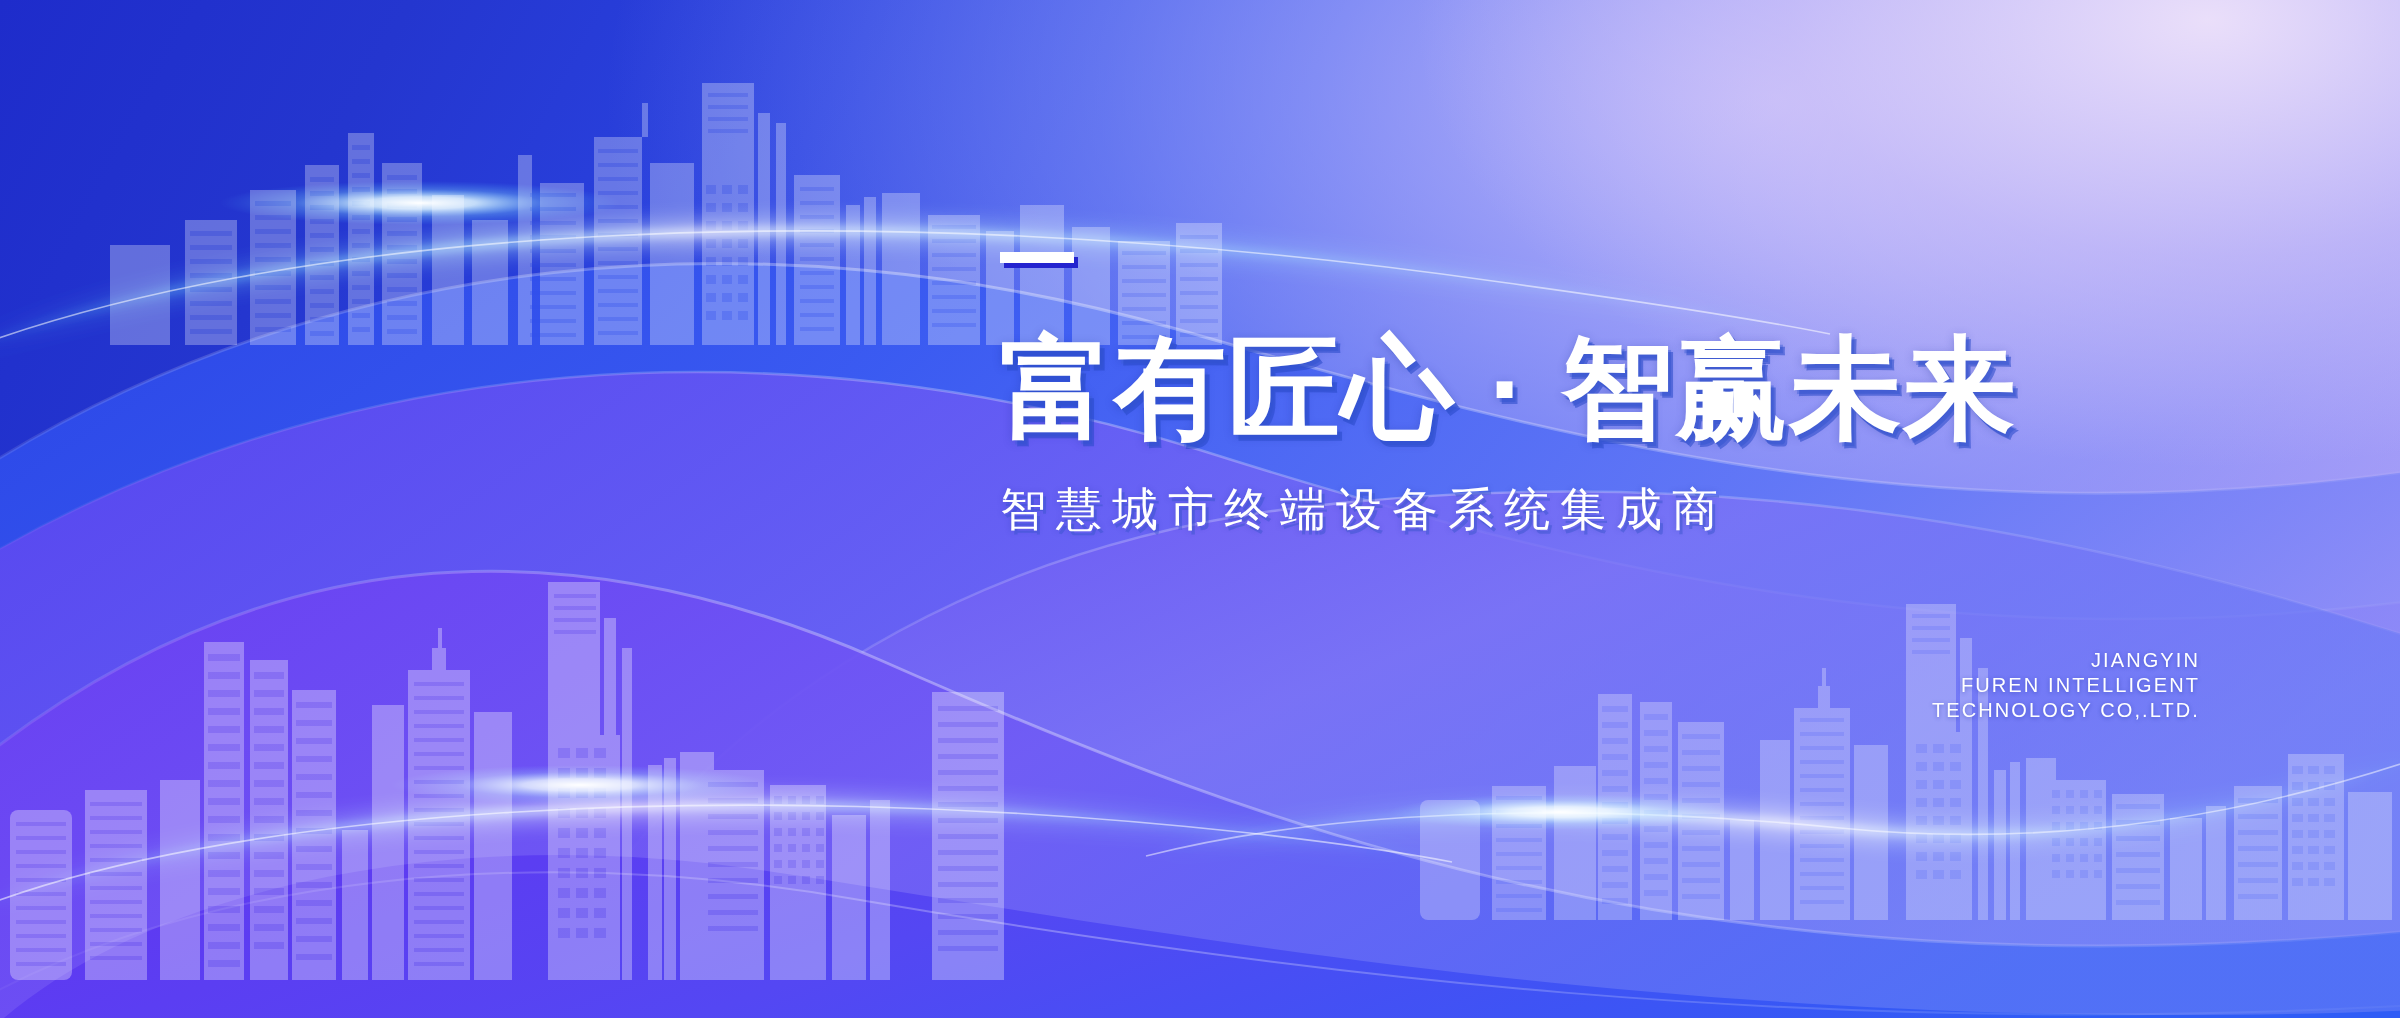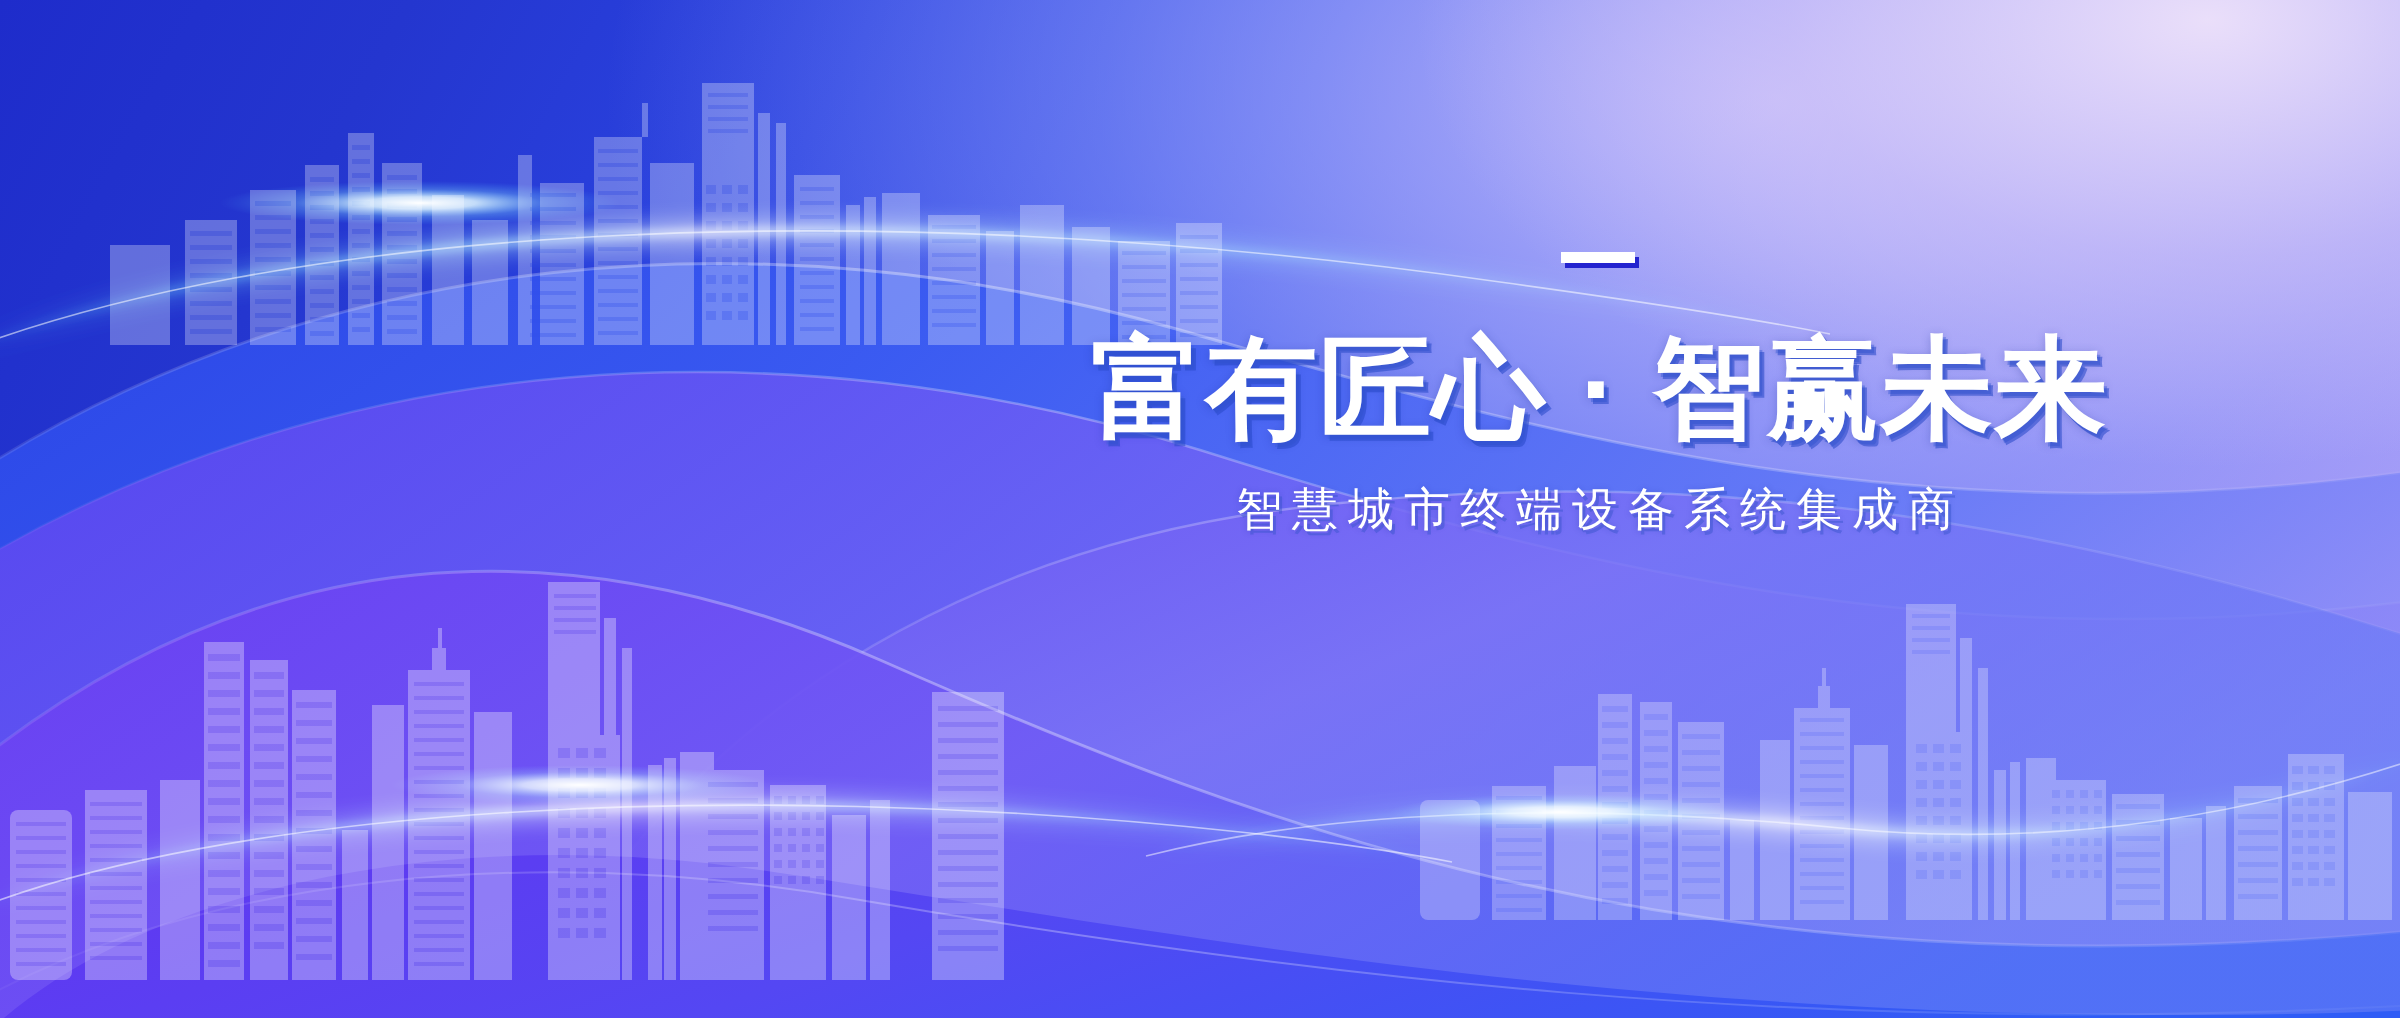--- a/index.html
+++ b/index.html
@@ -55,21 +55,21 @@
     pointer-events: none;
     mix-blend-mode: screen;
   }
 
   
   .text-block {
     position: absolute;
     right: 200px;
     top: 252px;
     width: 1200px;
-    text-align: center;
+    text-align: left;
   }
 
   .rule {
     display: inline-block;
     width: 74px;
     height: 11px;
     background: #ffffff;
     box-shadow: 4px 5px 0 0 #2424cf;
     margin-right: 4px;
     margin-bottom: 66px;
@@ -907,14 +907,19 @@
     <path d="M 6,116 C 180,72 420,60 700,88 C 930,111 1130,70 1296,12" fill="none" stroke="#ffffff" stroke-width="1.6" opacity="0.5"></path>
     <ellipse cx="420" cy="72" rx="170" ry="18" fill="url(#hotBR)"></ellipse>
   </svg>
 
   <div class="text-block">
     <span class="rule"></span>
     <h1 class="headline">富有匠心 · 智赢未来</h1>
     <p class="subhead">智慧城市终端设备系统集成商</p>
   </div>
 
+  <div class="company">
+    <div>JIANGYIN</div>
+    <div>FUREN INTELLIGENT</div>
+    <div>TECHNOLOGY CO,.LTD.</div>
+  </div>
 
 </div>
 
 </body></html>

